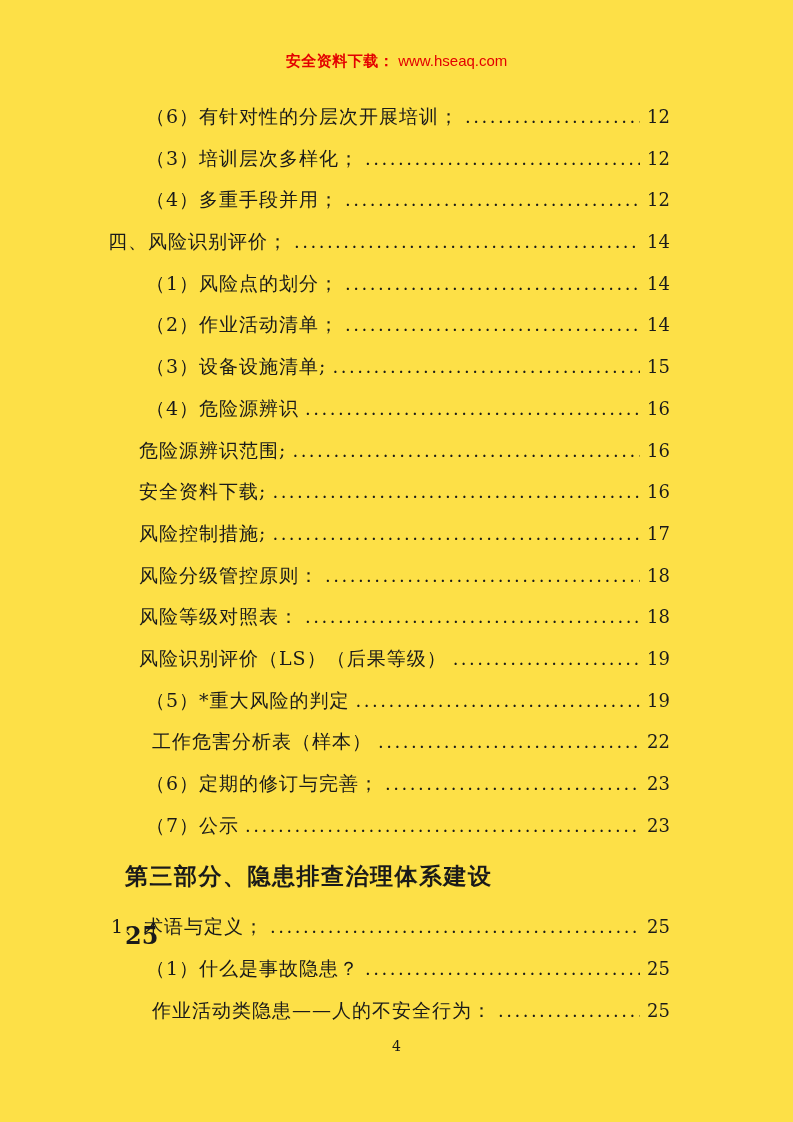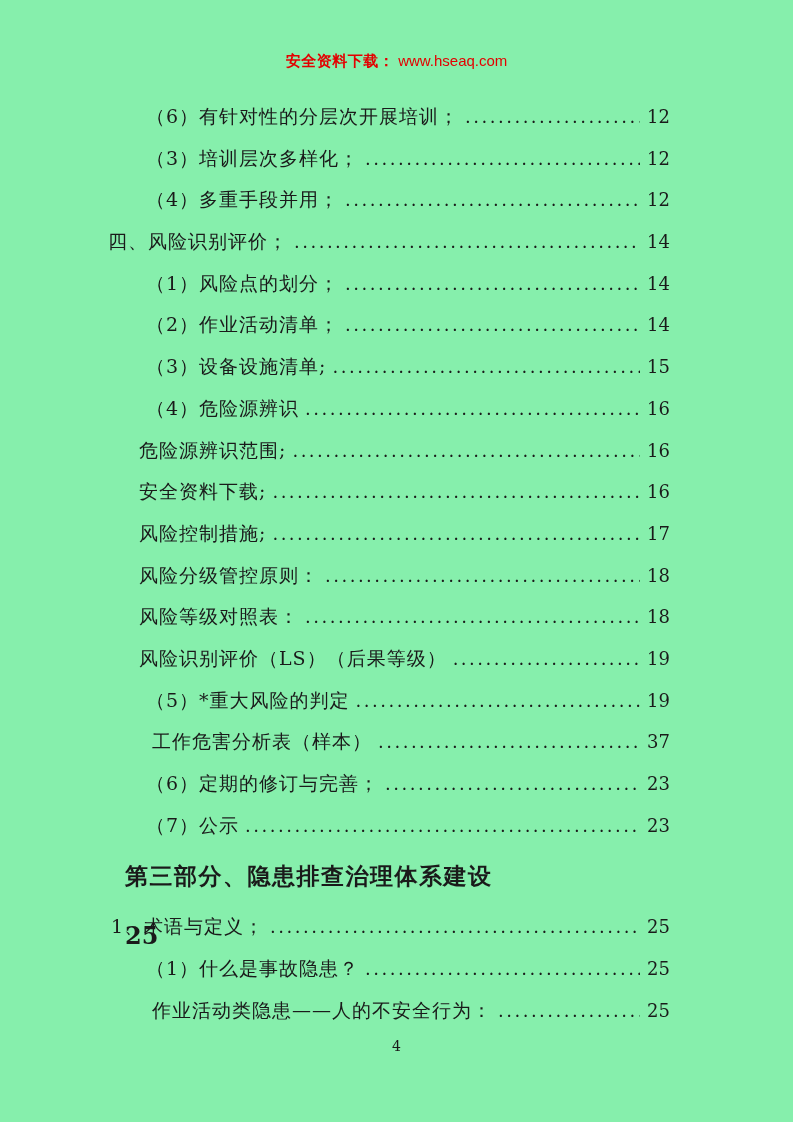--- a/index.html
+++ b/index.html
@@ -8,21 +8,21 @@
     width: 793px;
     height: 1122px;
     position: relative;
     font-family: "DejaVu Serif", serif;
     color: #1a1a1a;
     overflow: hidden;
   }
   .page {
     width: 793px;
     height: 1122px;
-    background: #86efac;
+    background: #fde047;
     position: relative;
   }
 
   
   .watermark {
     position: absolute;
     top: 50px;
     left: 0;
     width: 100%;
     text-align: center;
@@ -202,21 +202,21 @@
 
     <div class="toc-row lv-sub">
       <span class="toc-label">（5）*重大风险的判定</span>
       <span class="dots">........................................................................................................................</span>
       <span class="toc-page">19</span>
     </div>
 
     <div class="toc-row lv-sample">
       <span class="toc-label">工作危害分析表（样本）</span>
       <span class="dots">........................................................................................................................</span>
-      <span class="toc-page">37</span>
+      <span class="toc-page">22</span>
     </div>
 
     <div class="toc-row lv-sub">
       <span class="toc-label">（6）定期的修订与完善；</span>
       <span class="dots">........................................................................................................................</span>
       <span class="toc-page">23</span>
     </div>
 
     <div class="toc-row lv-sub">
       <span class="toc-label">（7）公示</span>

